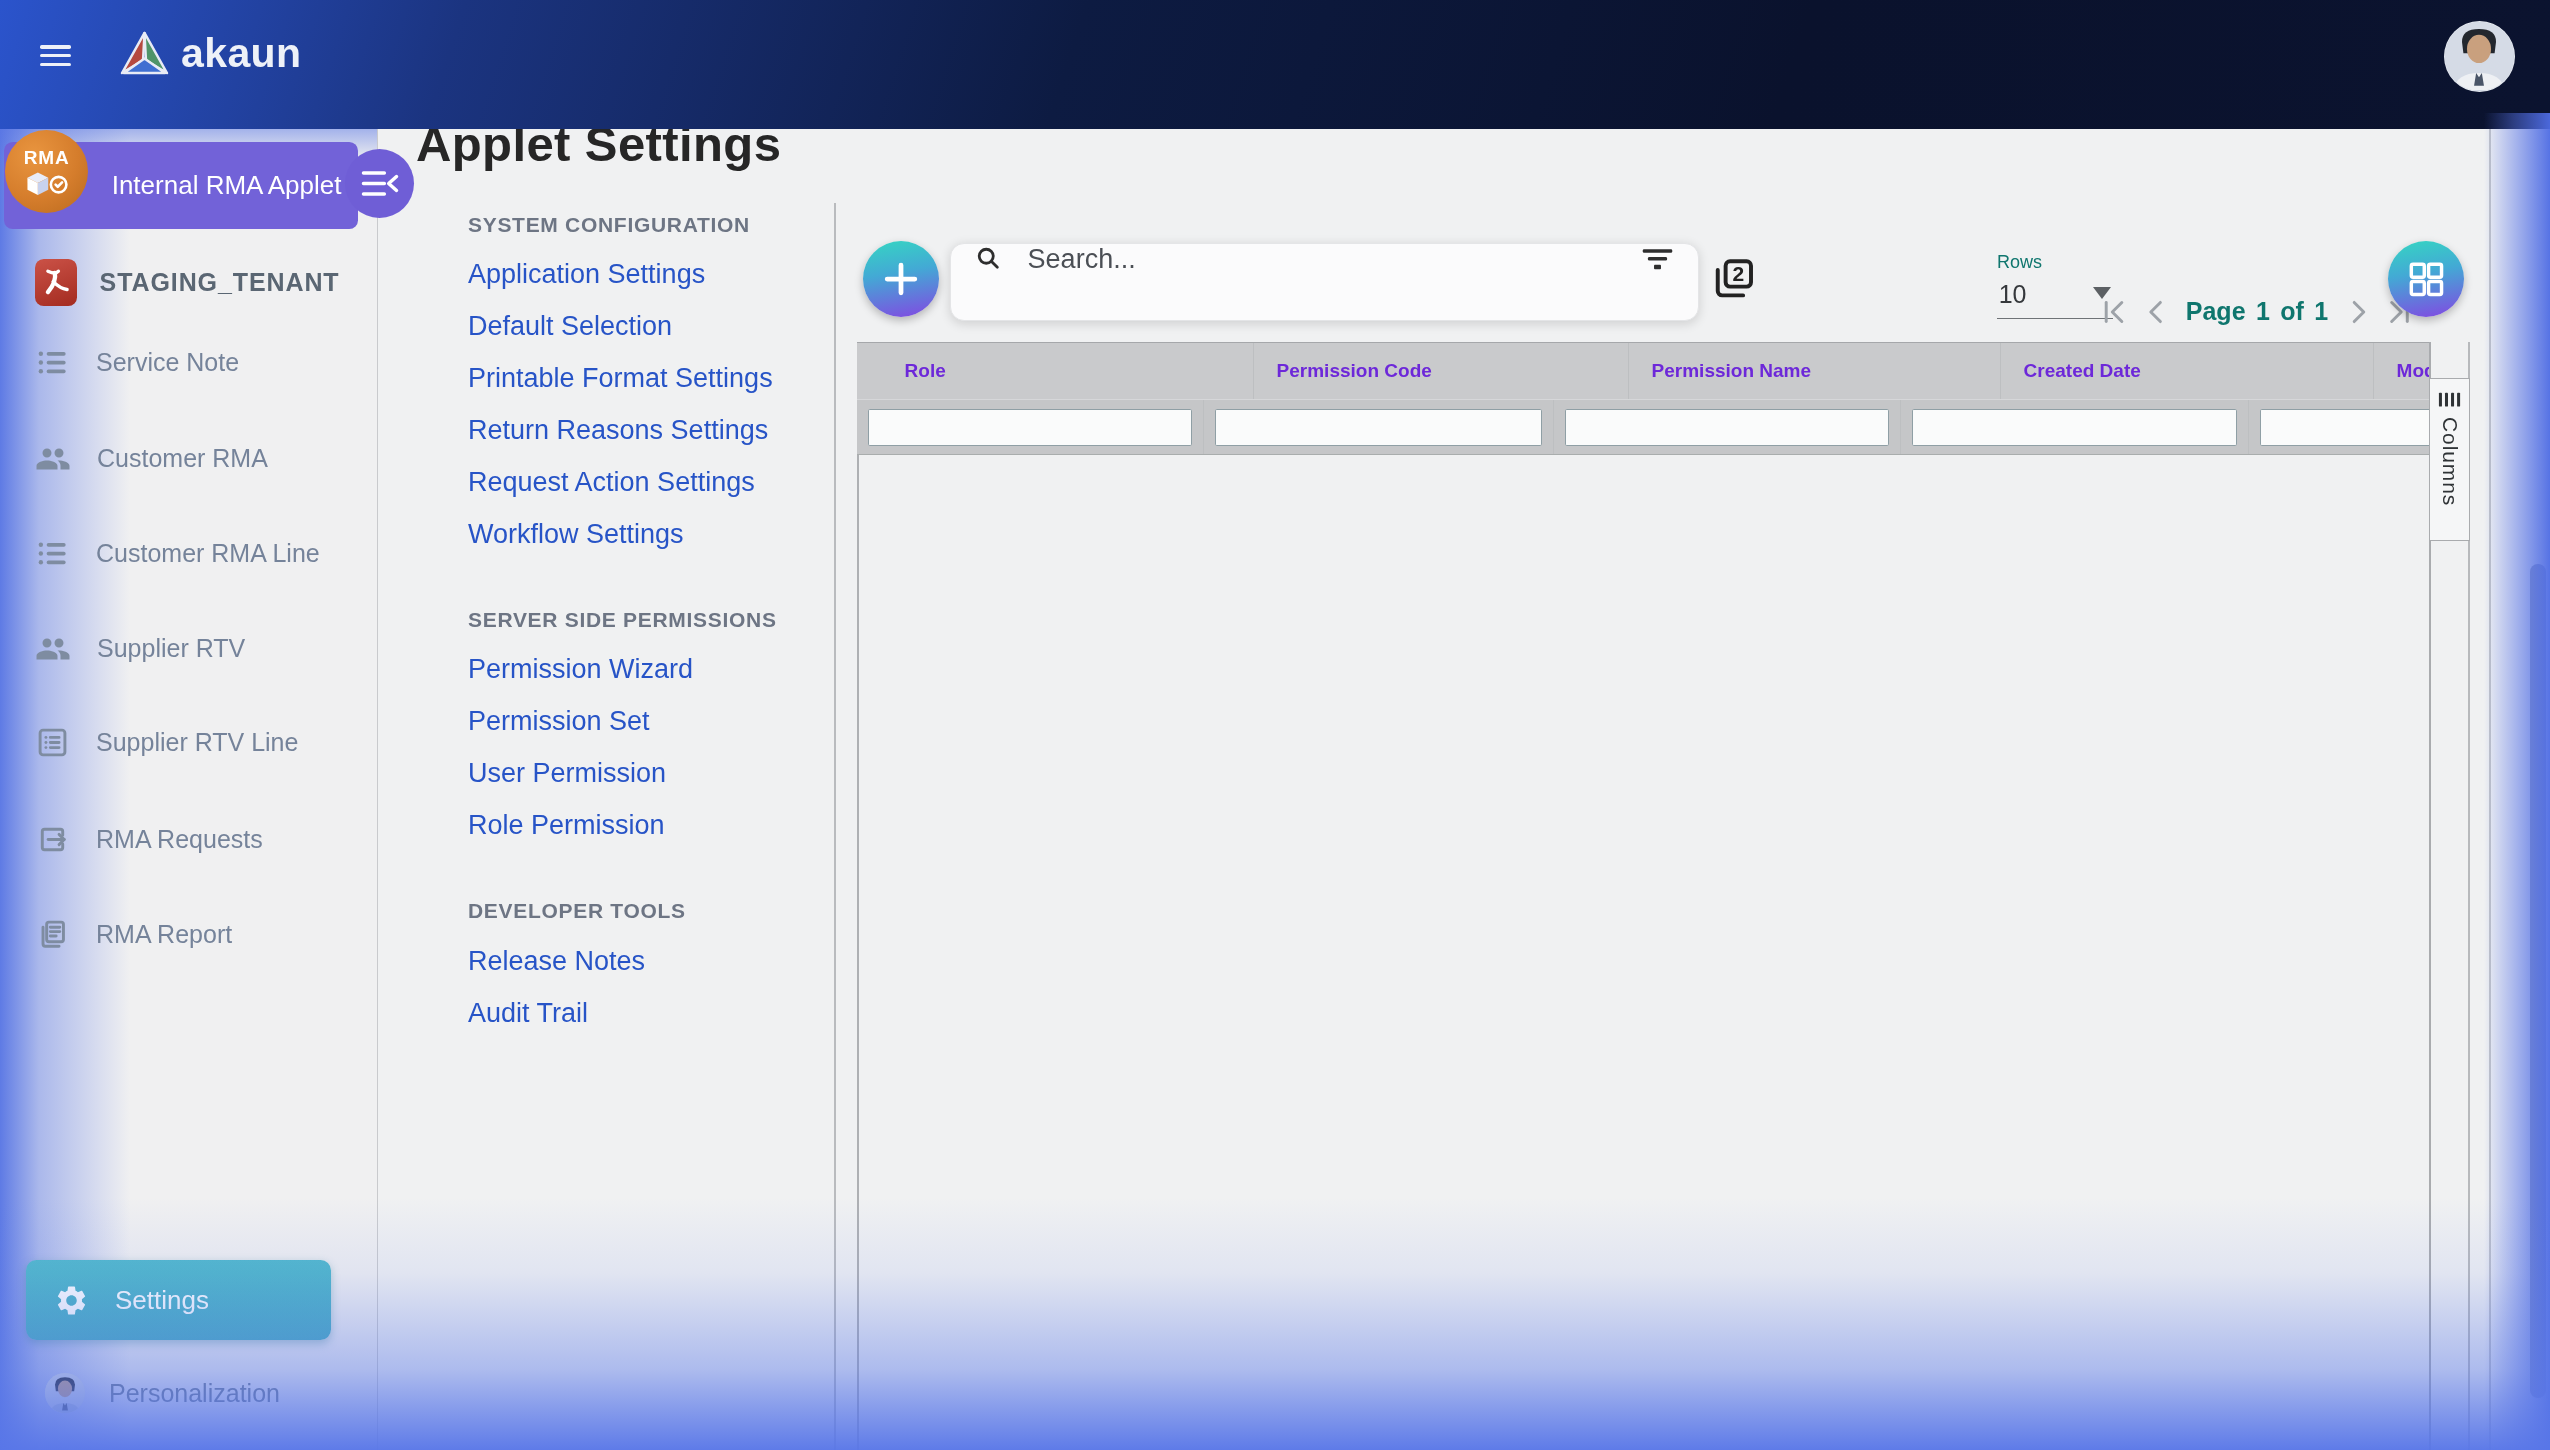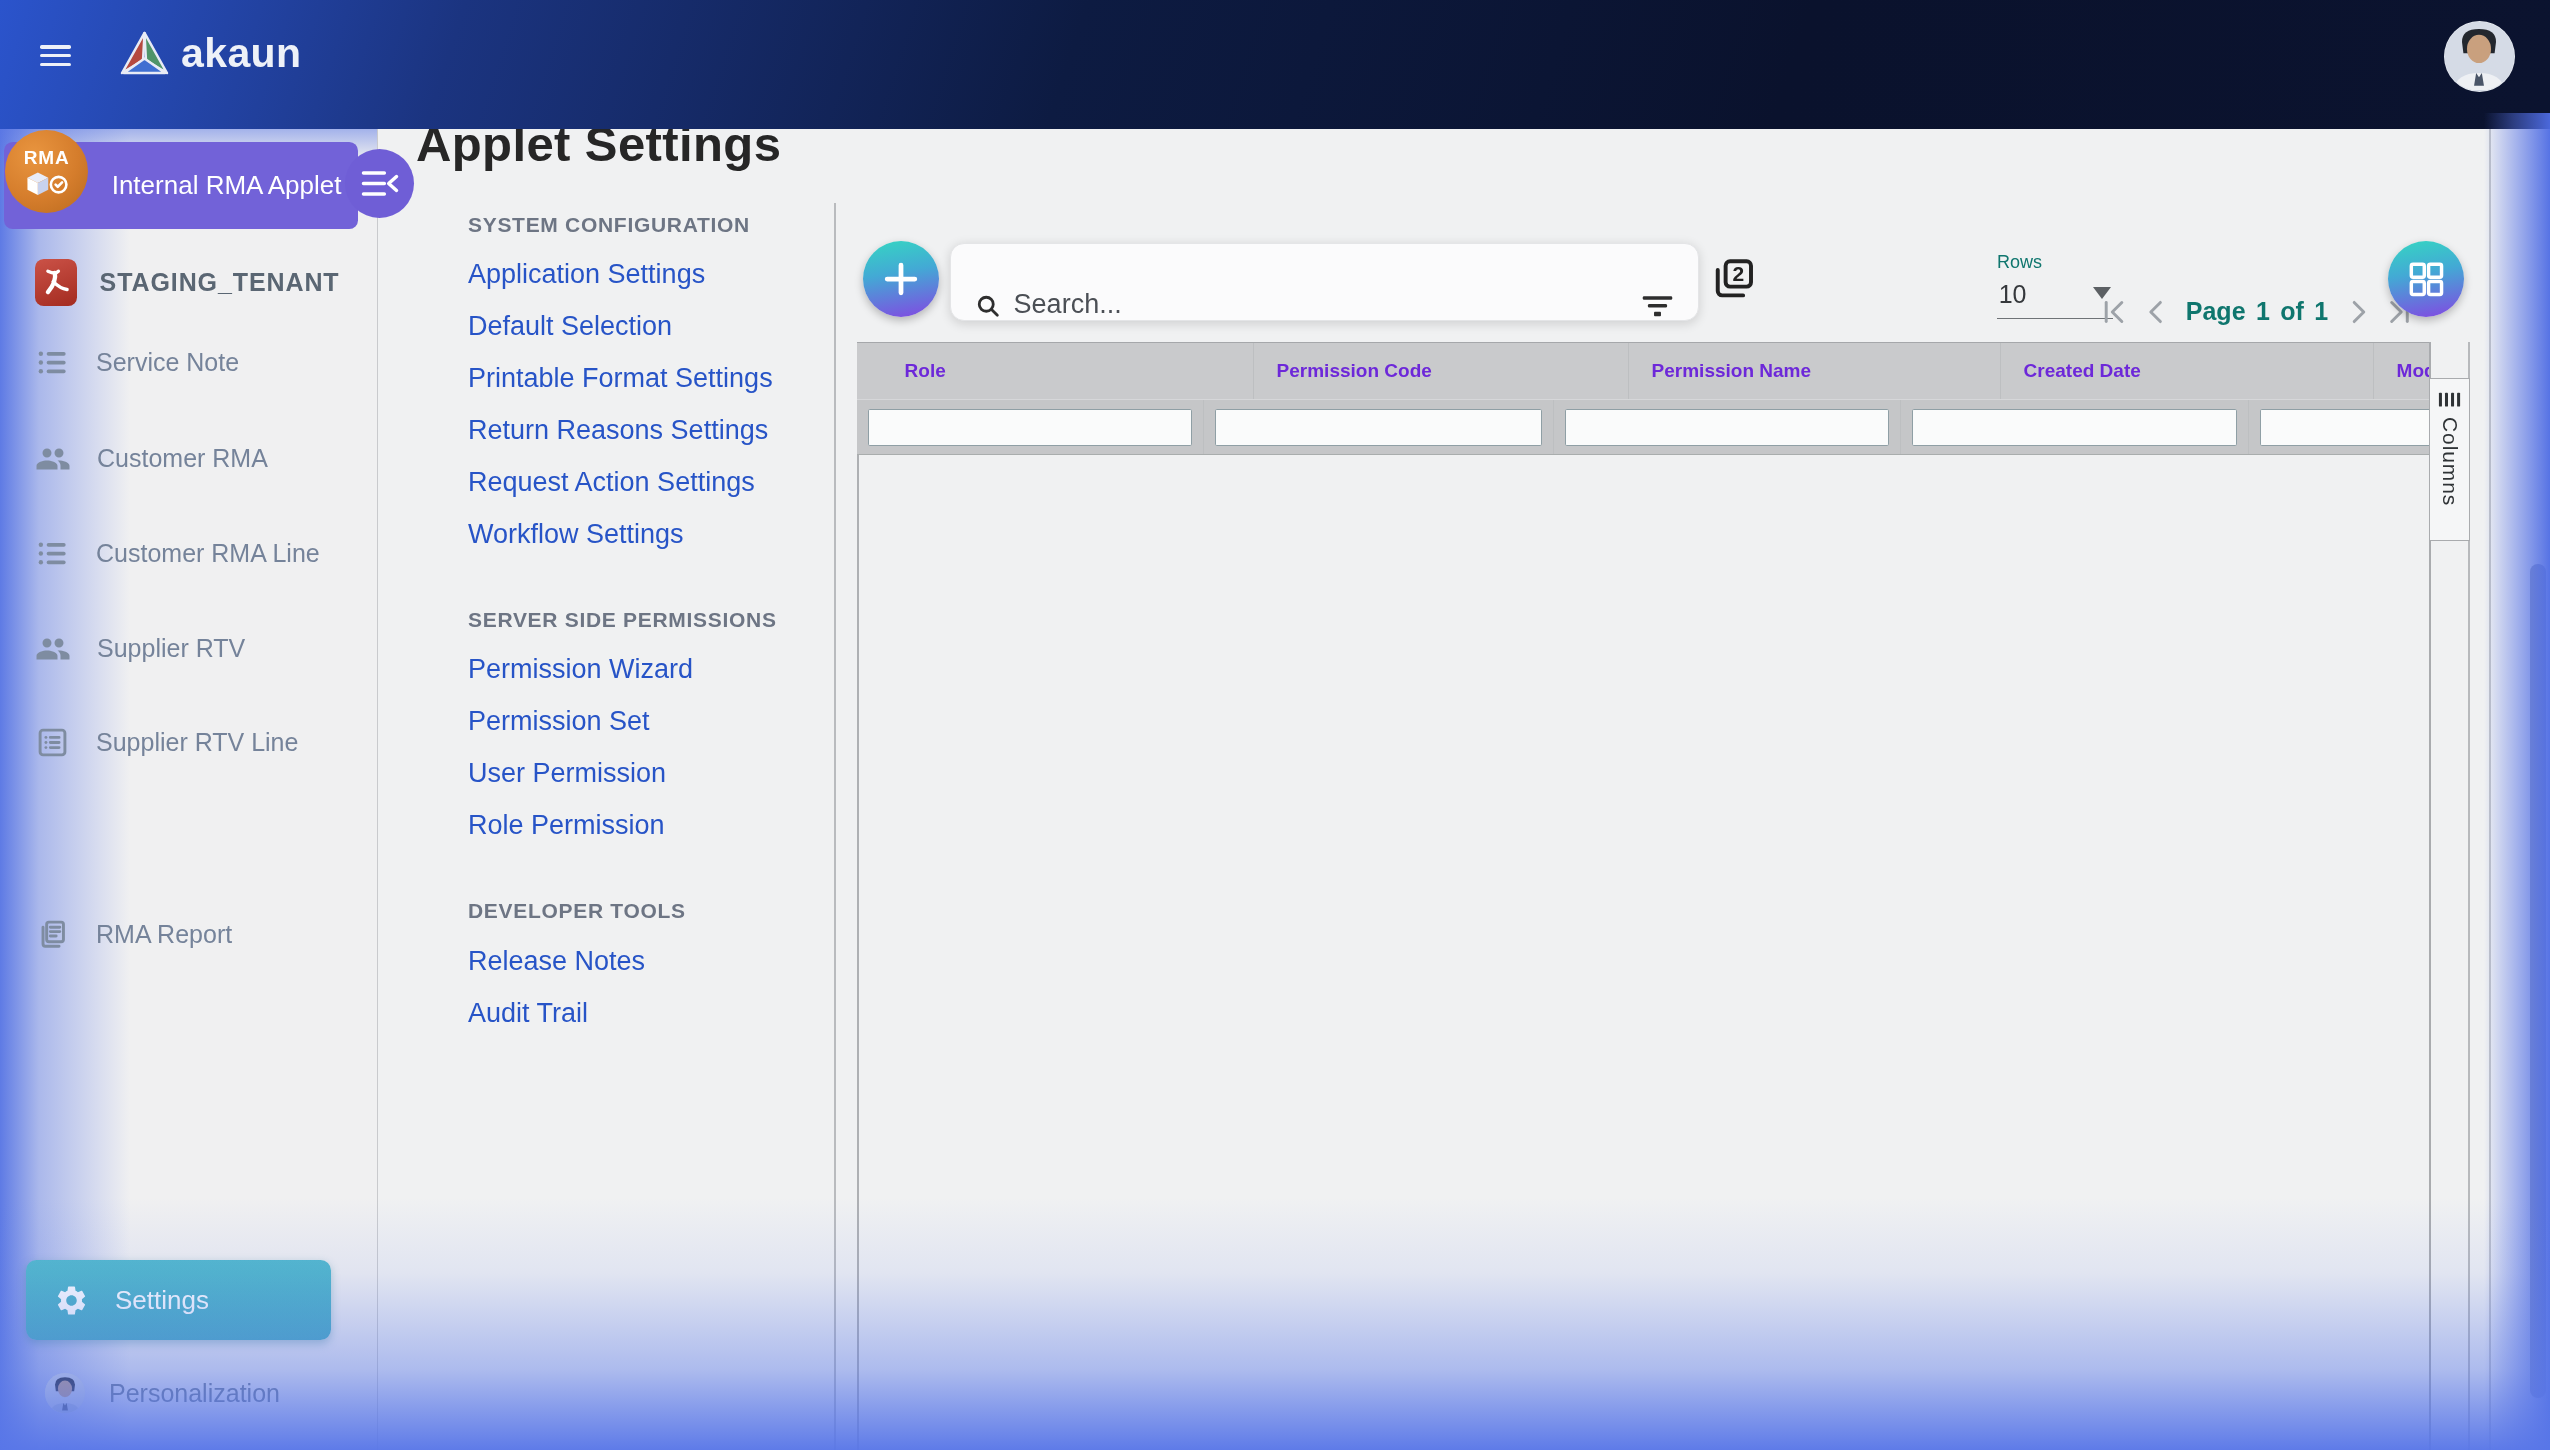--- a/index.html
+++ b/index.html
@@ -58,21 +58,21 @@
   .nav-link { display:block; font-size:27px; color:#2754c7; line-height:52px; text-decoration:none; cursor:pointer; white-space:nowrap; }
   .nav-divider { position:absolute; left:454px; top:90px; width:1.7px; height:1247px; background:#b9bbbe; }
 
   
   .btn-grad { border-radius:50%; background:linear-gradient(170deg,#35d6c2 0%,#43a9d5 42%,#8347e2 100%);
     box-shadow:0 3.5px 8.7px rgba(0,0,0,.25); display:flex; align-items:center; justify-content:center; cursor:pointer; }
   .add-btn { position:absolute; left:483px; top:128px; width:76px; height:76px; }
   .grid-btn { position:absolute; left:2008px; top:128px; width:76px; height:76px; }
   .search-box { position:absolute; left:570px; top:130px; width:749px; height:78px; background:#fbfbfc;
     border:0.9px solid #e4e5e7; border-radius:14px; box-shadow:0 2.6px 10.4px rgba(0,0,0,.14);
-    display:flex; align-items:flex-end; padding:0 22.6px; gap:12px; }
+    display:flex; align-items:flex-start; padding:0 22.6px; gap:26px; }
   .search-box input { flex:1; border:none; outline:none; background:transparent; font-size:27px; color:#333;
     font-family:"Liberation Sans", sans-serif; }
   .search-box input::placeholder { color:#4b4f55; }
   .filter-ic { cursor:pointer; flex:0 0 auto; }
   .copy-btn { position:absolute; left:1329px; top:143px; width:49px; height:49px; cursor:pointer; }
 
   .rows-block { position:absolute; left:1617px; top:139px; cursor:pointer; }
   .rows-label { font-size:18px; color:#0f766e; }
   .rows-select { position:relative; width:116px; border-bottom:1.7px solid #6f7377; padding:7px 0 8.7px 1.7px; }
   .rows-value { font-size:25px; color:#35383c; }
@@ -223,20 +223,30 @@
         <svg width="35" height="35" viewBox="0 0 24 24" fill="none" stroke="#7e8ca1" stroke-width="2">
           <rect x="3.5" y="3.5" width="17" height="17" rx="2"></rect>
           <circle cx="7.5" cy="8.5" r="1" fill="#7e8ca1" stroke="none"></circle>
             <circle cx="7.5" cy="12" r="1" fill="#7e8ca1" stroke="none"></circle>
             <circle cx="7.5" cy="15.5" r="1" fill="#7e8ca1" stroke="none"></circle>
           <path d="M10.5 8.5h6M10.5 12h6M10.5 15.5h6" stroke-linecap="round"></path>
         </svg>
         </span>
       <span class="lbl">Supplier RTV Line</span>
     </div>
+    <div class="side-item" style="top:702px">
+      <span>
+        <svg width="35" height="35" viewBox="0 0 24 24" fill="none" stroke="#7e8ca1" stroke-width="2" stroke-linecap="round" stroke-linejoin="round">
+          <path d="M19 9V6.5A1.5 1.5 0 0 0 17.5 5h-11A1.5 1.5 0 0 0 5 6.5v11A1.5 1.5 0 0 0 6.5 19h11a1.5 1.5 0 0 0 1.5-1.5V15"></path>
+          <path d="M9 12h11"></path>
+            <path d="M16.5 8.5 20 12l-3.5 3.5"></path>
+        </svg>
+        </span>
+      <span class="lbl">RMA Requests</span>
+    </div>
     <div class="side-item" style="top:797px">
       <span>
         <svg width="35" height="35" viewBox="0 0 24 24" fill="none" stroke="#7e8ca1" stroke-width="2" stroke-linecap="round">
           <path d="M5.5 7v11.5A1.5 1.5 0 0 0 7 20h9.5"></path>
           <rect x="8" y="3.5" width="11.5" height="13.5" rx="1.5"></rect>
           <path d="M10.5 7h6.5M10.5 10h6.5M10.5 13h4"></path>
         </svg>
         </span>
       <span class="lbl">RMA Report</span>
     </div>

